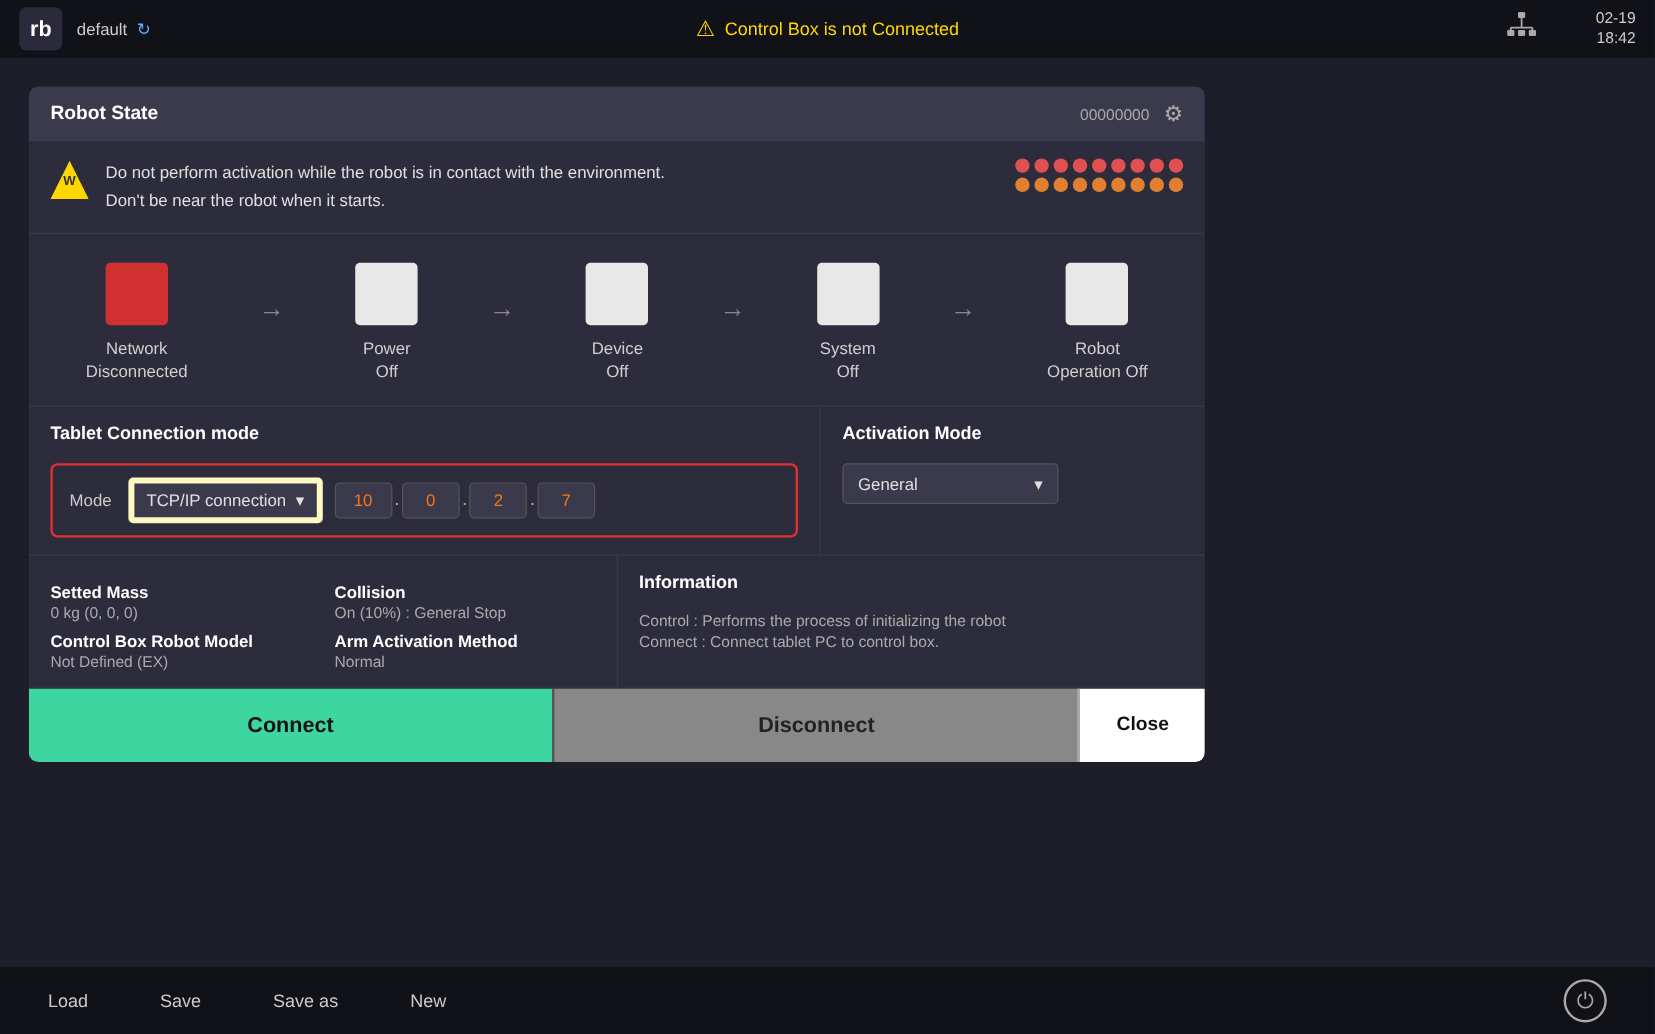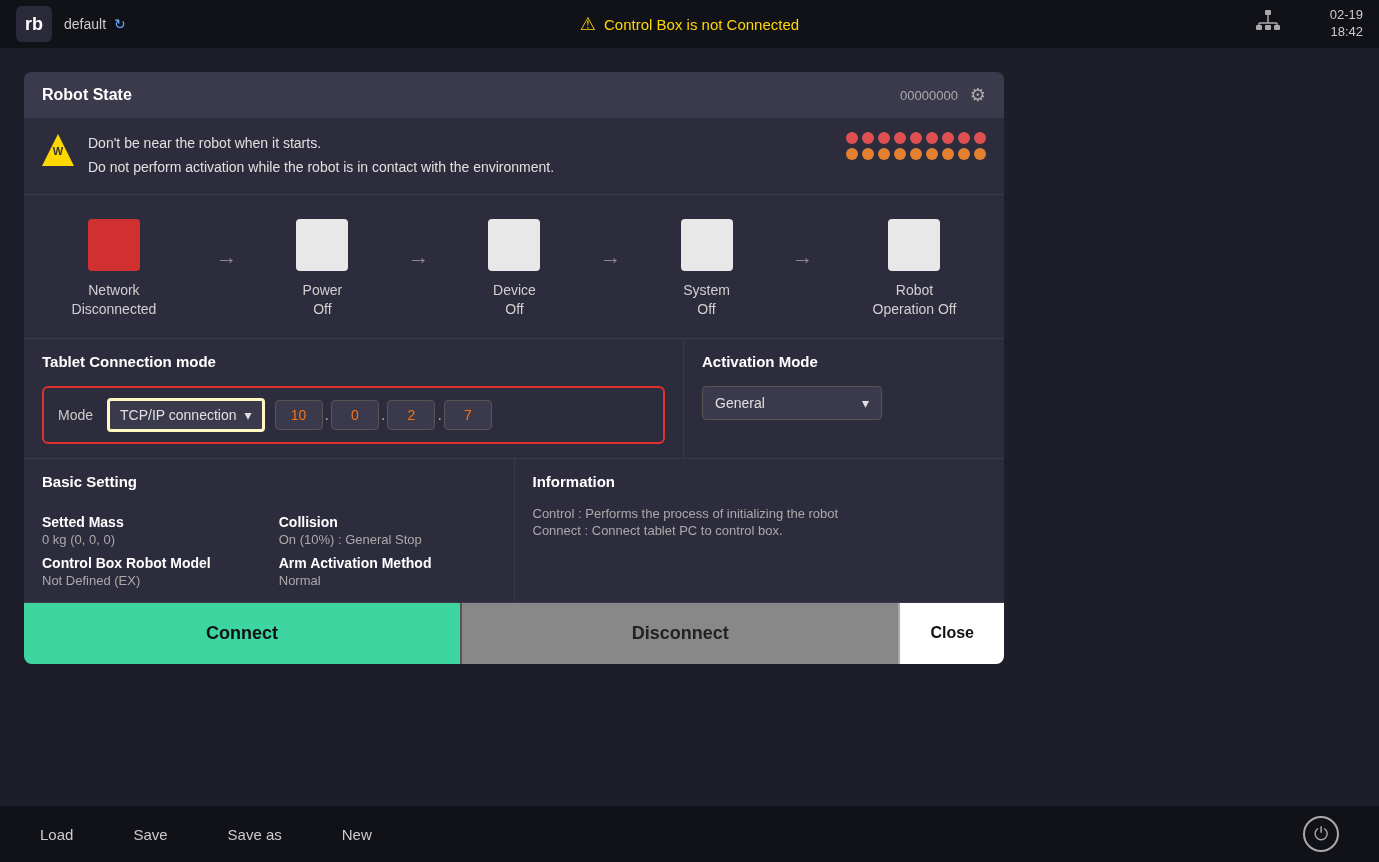--- a/index.html
+++ b/index.html
@@ -212,21 +212,21 @@
       display: flex;
       align-items: center;
       gap: 10px;
       border: 2px solid #e03030;
       border-radius: 6px;
       padding: 10px 14px;
     }
     .mode-label { color: #ccc; font-size: 14px; margin-right: 4px; }
     .mode-select {
       background: #3a3a4c;
-      border: 3px solid #fef9c3;
+      border: 5px solid #fef9c3;
       border-radius: 4px;
       color: #e0e0e0;
       padding: 6px 10px;
       font-size: 14px;
       display: flex; align-items: center; gap: 8px;
       cursor: pointer;
     }
     .ip-inputs {
       display: flex;
       align-items: center;
@@ -394,22 +394,22 @@
       <span class="dialog-title">Robot State</span>
       <div class="dialog-header-right">
         <span>00000000</span>
         <span class="gear-icon">⚙</span>
       </div>
     </div>
 
     <div class="warning-box">
       <div class="warning-triangle"></div>
       <div class="warning-text">
+        <div>Do not perform activation while the robot is in contact with the environment.</div>
         <div>Don't be near the robot when it starts.</div>
-        <div>Do not perform activation while the robot is in contact with the environment.</div>
       </div>
       <div class="dots-container">
         <div class="dots-row">
           <div class="dot dot-red"></div>
           <div class="dot dot-red"></div>
           <div class="dot dot-red"></div>
           <div class="dot dot-red"></div>
           <div class="dot dot-red"></div>
           <div class="dot dot-red"></div>
           <div class="dot dot-red"></div>
@@ -489,21 +489,20 @@
         <div class="activation-select">
           <span>General</span>
           <span>▾</span>
         </div>
       </div>
     </div>
 
     <div class="bottom-section">
 
       <div class="basic-setting">
-        <div class="section-title">Basic Setting</div>
         <div class="bs-grid">
           <div>
             <div class="bs-row-bold">Setted Mass</div>
             <div class="bs-row-normal">0 kg (0, 0, 0)</div>
             <div class="bs-row-bold">Control Box Robot Model</div>
             <div class="bs-row-normal">Not Defined (EX)</div>
           </div>
           <div>
             <div class="bs-row-bold">Collision</div>
             <div class="bs-row-normal">On (10%) : General Stop</div>

